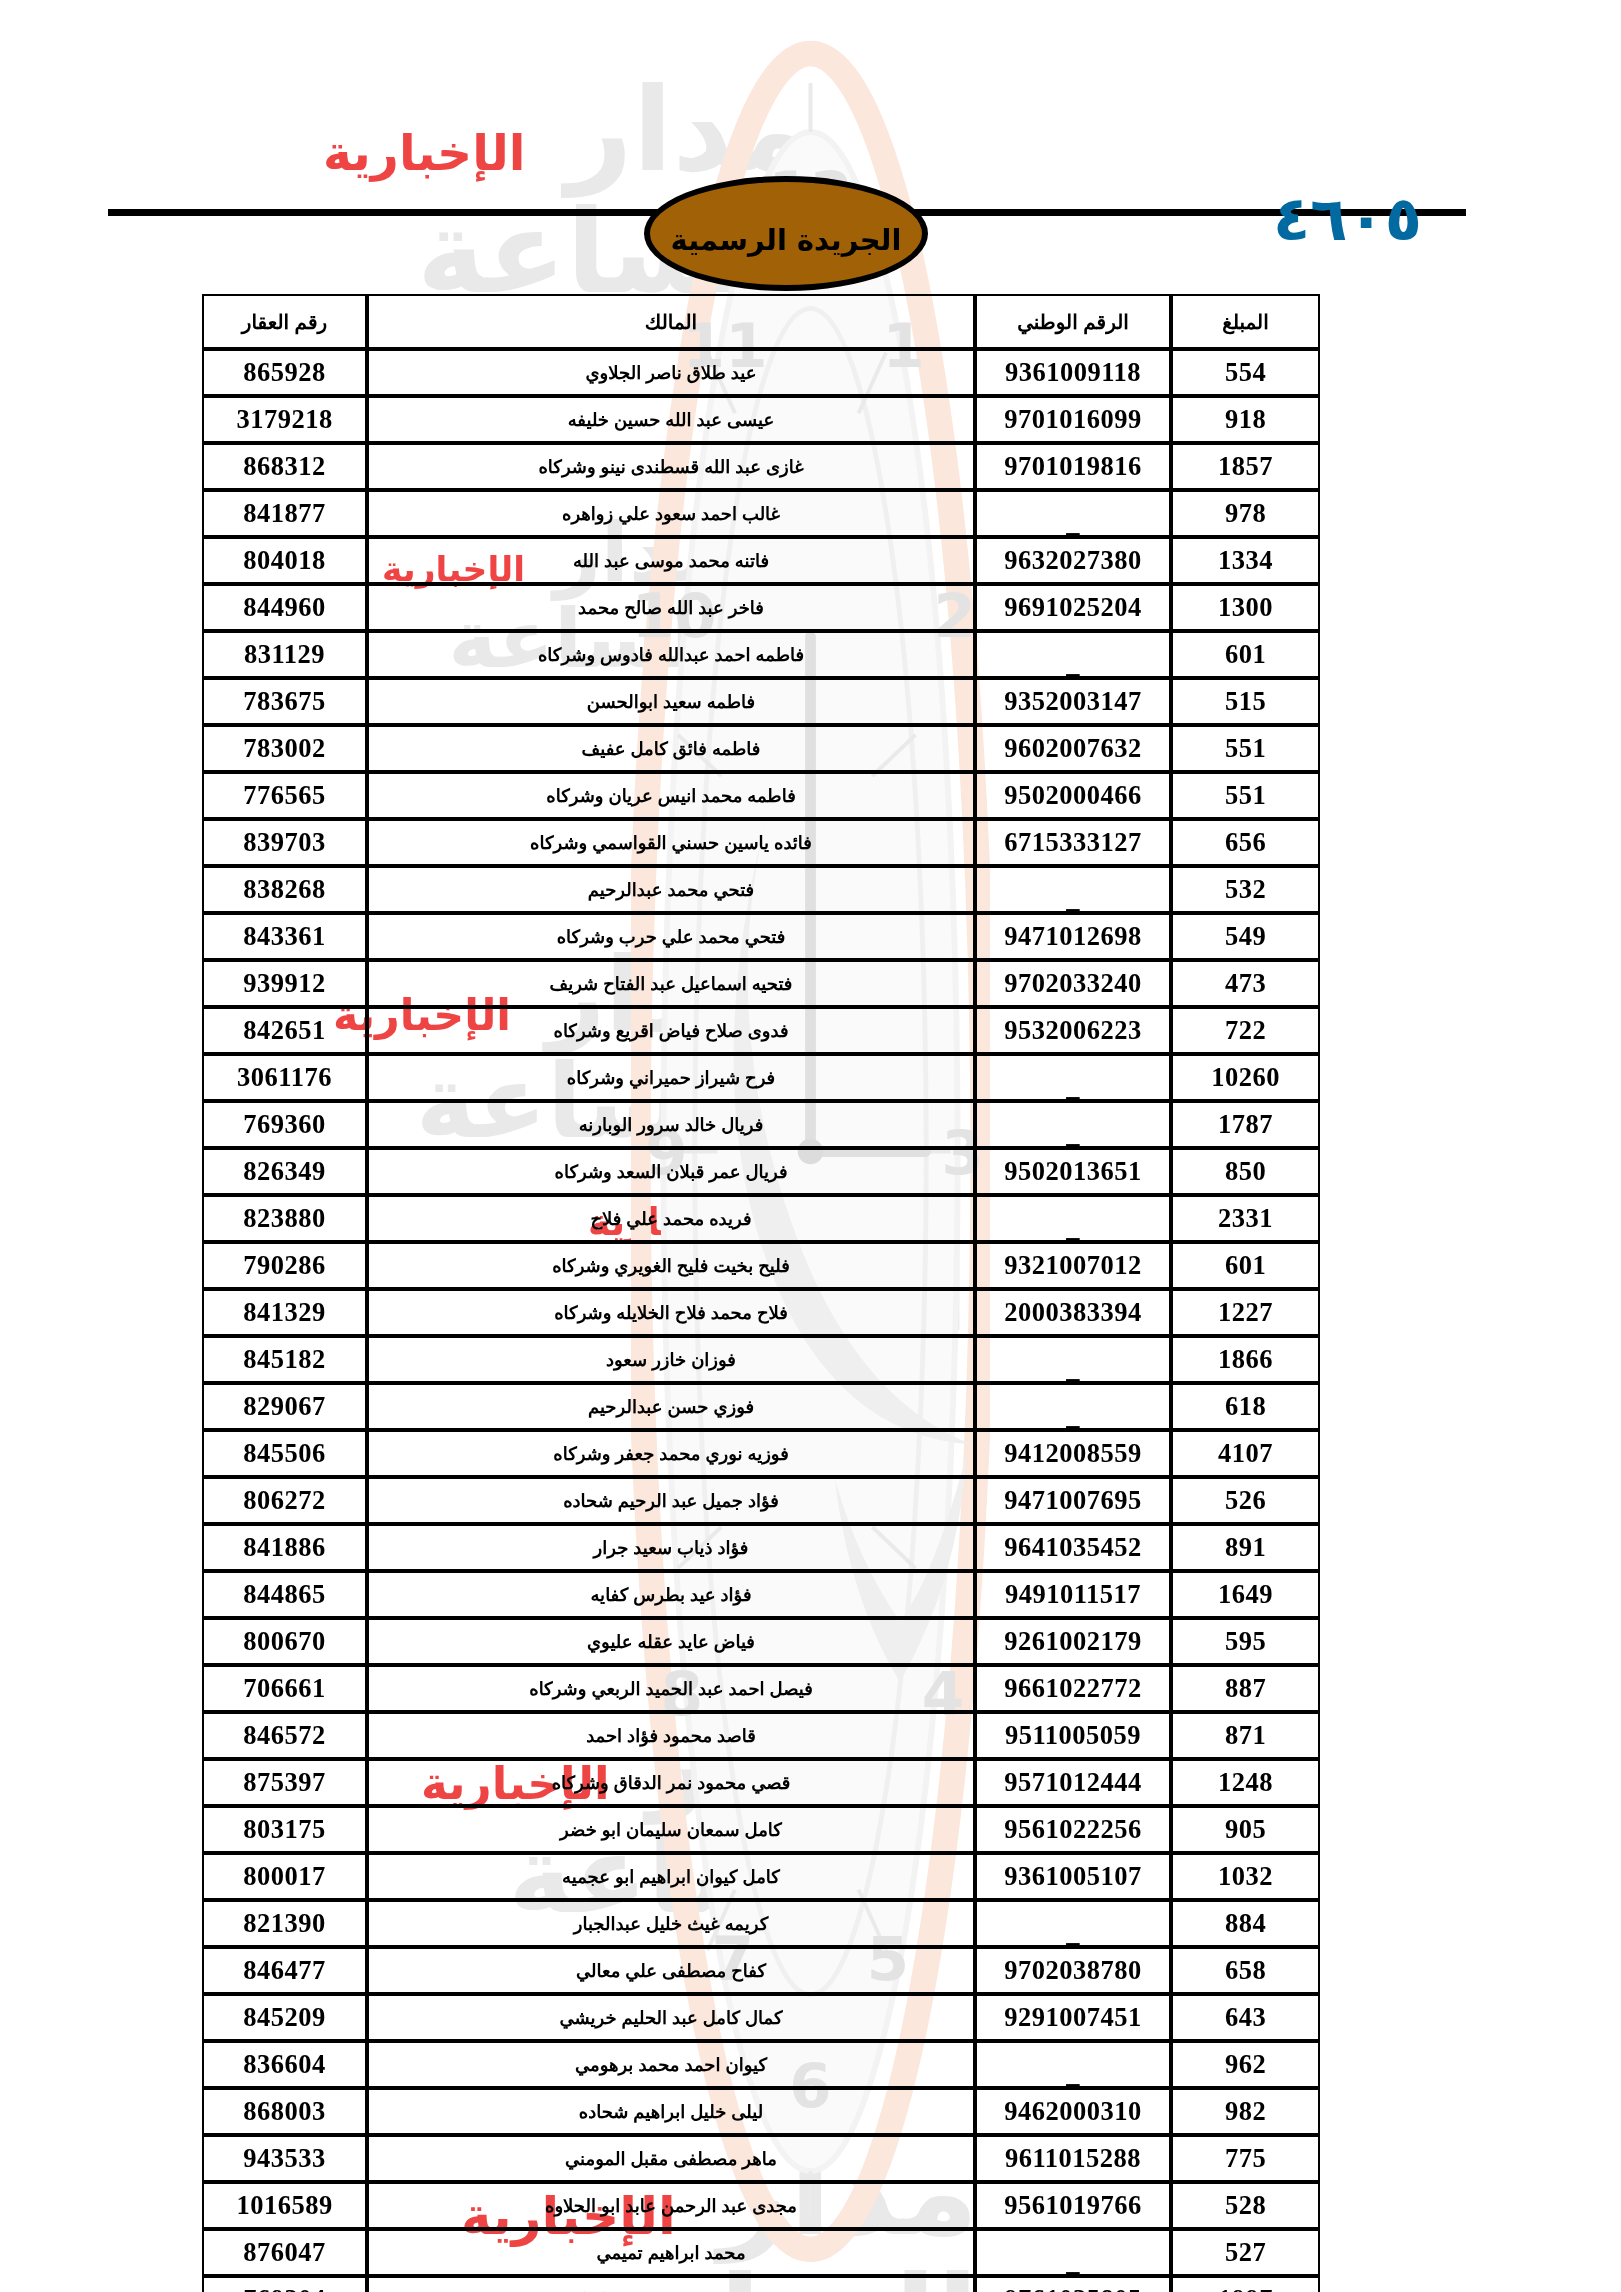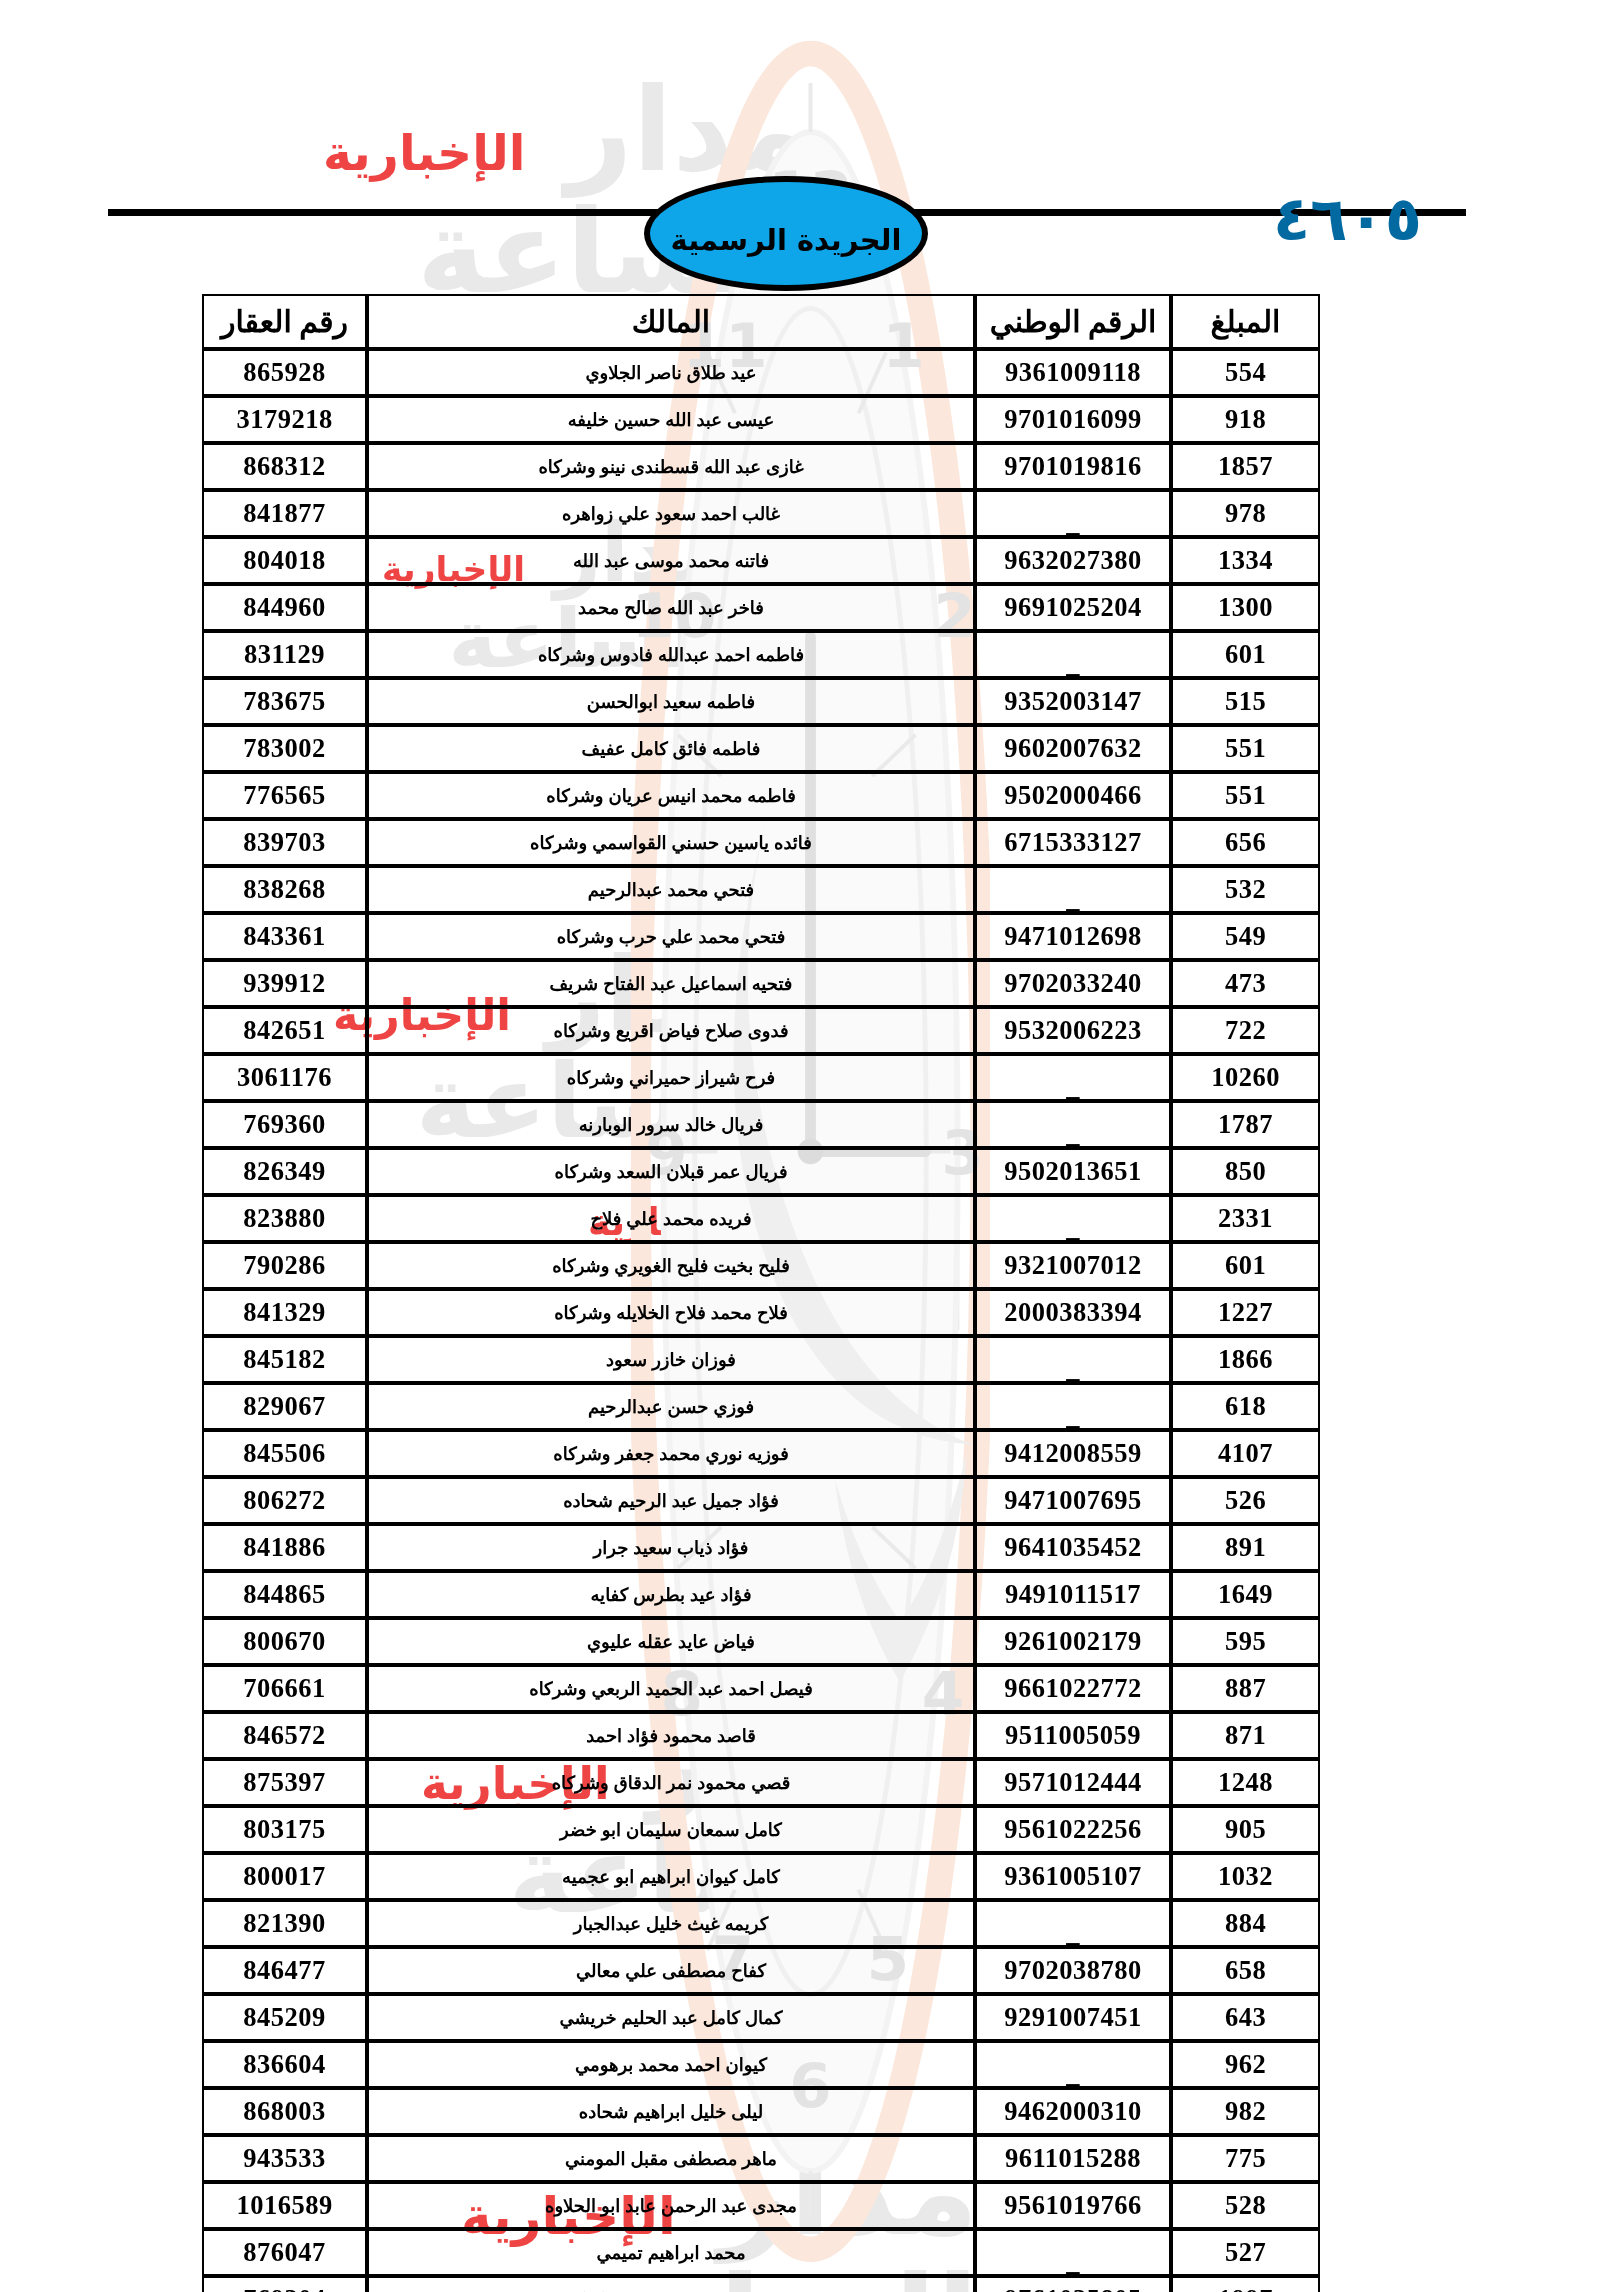--- a/index.html
+++ b/index.html
@@ -115,21 +115,21 @@
     color: #0369a1;
   }
   #gazette-badge {
     position: absolute;
     top: 83px;
     left: 644px;
     width: 272px;
     height: 103px;
     border: 6.9px solid #000000;
     border-radius: 50% / 50%;
-    background: #0ea5e9;
+    background: #a16207;
     display: flex;
     align-items: center;
     justify-content: center;
   }
   #gazette-badge-label {
     font-family: "DejaVu Sans", "Liberation Sans", sans-serif;
     font-size: 29px;
     font-weight: 700;
     color: #000000;
     margin-top: 13.7px;
@@ -159,22 +159,22 @@
   #records-table td {
     border: 2px solid #000000;
     padding: 0;
     height: 43px;
     text-align: center;
     vertical-align: middle;
     background: transparent;
   }
   #records-table thead th {
     height: 51px;
-    font-family: Liberation Serif, serif;
-    font-size: 30px;
+    font-family: Liberation Sans, sans-serif;
+    font-size: 20px;
     font-weight: 700;
     letter-spacing: 0px;
   }
   .cell-amount,
   .cell-natid,
   .cell-property {
     font-family: "Liberation Serif", "DejaVu Serif", serif;
     font-size: 26.5px;
     font-weight: 700;
     letter-spacing: 0.5px;

